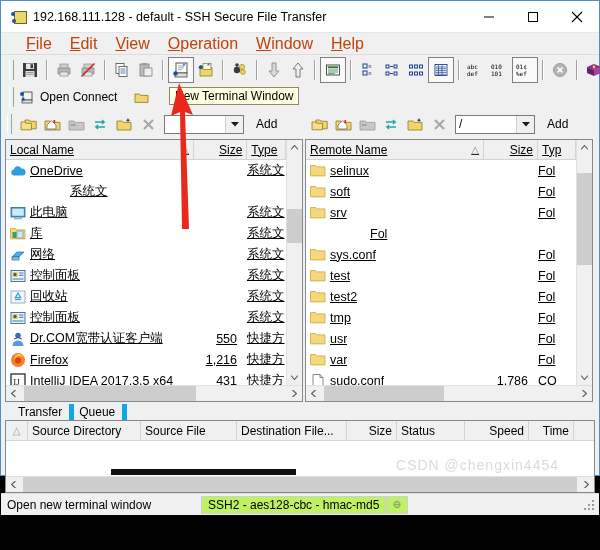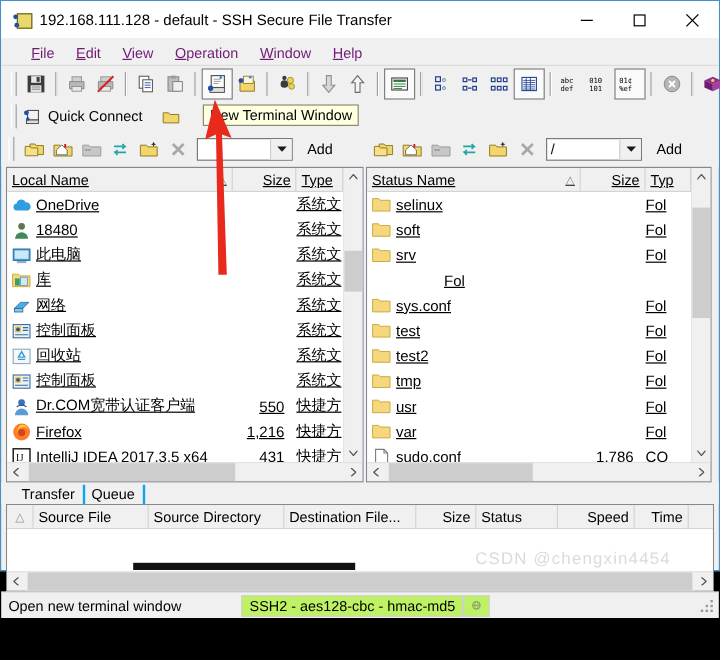--- a/index.html
+++ b/index.html
@@ -12,21 +12,21 @@
   .tb-icon{width:16px;height:16px;margin-left:10px;margin-right:6px;position:relative;flex:0 0 auto;}
   .tb-icon .sq{position:absolute;left:3px;top:2px;width:11px;height:11px;background:#e8d96a;border:1px solid #6b6320;}
   .tb-icon .d1{position:absolute;left:0;top:3px;width:4px;height:4px;background:#1f4ea8;border-radius:50%;}
   .tb-icon .d2{position:absolute;left:1px;top:10px;width:4px;height:4px;background:#1f4ea8;border-radius:50%;}
   .tb-title{font-size:12.5px;color:#000;flex:1 1 auto;white-space:nowrap;overflow:hidden;}
   .wbtn{width:44px;height:31px;display:flex;align-items:center;justify-content:center;font-size:13px;color:#000;}
   .wbtn svg{display:block;}
   
   .menubar{height:22px;background:#f0f0f0;display:flex;align-items:center;padding-left:16px;
            border-bottom:1px solid #dcdcdc;box-sizing:border-box;}
-  .menu-item{font-size:12px;color:#701a75;padding:2px 9px;white-space:nowrap;}
+  .menu-item{font-size:16px;color:#c2410c;padding:2px 9px;white-space:nowrap;}
   .menu-item u{text-decoration:underline;}
   
   .toolbar{height:30px;background:#f0f0f0;display:flex;align-items:center;padding-left:8px;box-sizing:border-box;}
   .grip{width:3px;height:20px;border-left:1px solid #fff;border-right:1px solid #a0a0a0;margin-right:4px;flex:0 0 auto;}
   .tsep{width:1px;height:20px;background:#a0a0a0;border-right:1px solid #fff;margin:0 4px;flex:0 0 auto;}
   .tbtn{width:24px;height:24px;display:flex;align-items:center;justify-content:center;position:relative;flex:0 0 auto;}
   .tbtn.framed{border:1px solid #808080;background:#fafafa;}
   .tbtn svg{display:block;}
   
   .qcbar{height:24px;background:#f0f0f0;display:flex;align-items:center;padding-left:8px;
@@ -65,21 +65,21 @@
   .vsb{width:15px;background:#f0f0f0;border-left:1px solid #e0e0e0;display:flex;flex-direction:column;flex:0 0 auto;}
   .sbtn{height:15px;display:flex;align-items:center;justify-content:center;background:#f0f0f0;flex:0 0 auto;}
   .vtrack{flex:1 1 auto;position:relative;background:#f0f0f0;}
   .vthumb{position:absolute;left:0;right:0;background:#cdcdcd;}
   .hsb{height:15px;background:#f0f0f0;display:flex;align-items:center;border-top:1px solid #e0e0e0;flex:0 0 auto;}
   .hbtn{width:15px;height:15px;display:flex;align-items:center;justify-content:center;flex:0 0 auto;}
   .htrack{flex:1 1 auto;height:15px;position:relative;background:#f0f0f0;}
   .hthumb{position:absolute;top:0;bottom:0;background:#cdcdcd;}
   
   .tabsrow{height:18px;display:flex;align-items:flex-end;padding-left:12px;box-sizing:border-box;background:#f0f0f0;}
-  .tab{font-size:12px;color:#000;padding:1px 7px 1px 5px;border-right:2px solid #0ea5e9;box-sizing:border-box;}
+  .tab{font-size:12px;color:#000;padding:1px 7px 1px 5px;border-right:5px solid #0ea5e9;box-sizing:border-box;}
   .xferbox{background:#fff;border:1px solid #828790;box-sizing:border-box;display:flex;flex-direction:column;}
   
   .statusbar{height:22px;display:flex;align-items:center;background:#f0f0f0;box-sizing:border-box;
              border-top:1px solid #dcdcdc;}
   .spane{font-size:12px;color:#000;padding:0 6px;display:flex;align-items:center;
          height:18px;box-sizing:border-box;white-space:nowrap;}
   .spane.bordered{border:1px solid #cfcfcf;background:#bef264;}
   .grip-corner{width:14px;height:14px;margin-left:auto;margin-right:3px;position:relative;}
   .grip-corner i{position:absolute;background:#9a9a9a;width:2px;height:2px;}
   
@@ -319,21 +319,21 @@
   <div class="qcbar">
     <span class="grip"></span>
     <span style="width:17px;height:17px;display:flex;align-items:center;justify-content:center;">
       <svg width="15" height="15" viewBox="0 0 15 15">
         <rect x="4" y="2" width="9" height="8" fill="#f2f2f2" stroke="#3b3b3b" stroke-width="0.8"></rect>
         <rect x="3" y="10" width="10" height="3" fill="#dcdcdc" stroke="#3b3b3b" stroke-width="0.7"></rect>
         <circle cx="3" cy="4" r="2" fill="#1f4ea8"></circle>
         <circle cx="4.2" cy="9.2" r="1.5" fill="#1f4ea8"></circle>
       </svg>
     </span>
-    <span class="qc-label">Quick Connect</span>
+    <span class="qc-label">Open Connect</span>
     <span style="width:20px;height:17px;display:flex;align-items:center;justify-content:center;margin-left:14px;">
       <svg width="15" height="13" viewBox="0 0 15 13">
         <path d="M1 3 h4.5 l1.1 1.4 h7.4 v7 h-13 z" fill="#f2d56b" stroke="#8a7a20" stroke-width="0.8"></path>
       </svg>
     </span>
     <span class="qc-label" style="visibility:hidden;">Profiles</span>
     <span class="tooltip">New Terminal Window</span>
   </div>
 
   <div class="navrow">
@@ -458,27 +458,20 @@
                 <span class="cname" style="width: 190px;">
                   <span class="ficon"><svg width="16" height="16" viewBox="0 0 16 16">
                       <path d="M3.5 12.5 a3 3 0 0 1 0.4 -5.9 a4 4 0 0 1 7.6 -0.9 a3.2 3.2 0 0 1 1.2 6.8 z" fill="#2f9ee0"></path>
                     </svg></span>
                   <span class="ftxt">OneDrive</span>
                 </span>
                 <span class="csize" style="width: 54px;"></span>
                 <span class="ctype" style="width: 39px;">系统文</span>
               </div>
               <div class="row">
-                <span class="cname" style="width: 190px;">
-                  <span class="ficon"><svg width="16" height="16" viewBox="0 0 16 16">
-                      <circle cx="8" cy="4.6" r="2.8" fill="#5a7a4a"></circle>
-                      <path d="M2.5 15 a5.5 5.5 0 0 1 11 0 z" fill="#3f8a5a"></path>
-                    </svg></span>
-                  <span class="ftxt">18480</span>
-                </span>
                 <span class="csize" style="width: 54px;"></span>
                 <span class="ctype" style="width: 39px;">系统文</span>
               </div>
               <div class="row">
                 <span class="cname" style="width: 190px;">
                   <span class="ficon"><svg width="16" height="16" viewBox="0 0 16 16">
                       <rect x="1" y="2.5" width="14" height="9.5" fill="#3aa0e0" stroke="#2a6a9a" stroke-width="0.8"></rect>
                       <rect x="2.2" y="3.7" width="11.6" height="7" fill="#cfe8f7"></rect>
                       <rect x="4" y="12.5" width="8" height="1.8" fill="#9ab0c0"></rect>
                     </svg></span>
@@ -620,21 +613,21 @@
             </svg>
         </span>
       </div>
     </div>
 
     <div class="pane" style="width:288px;margin-left:2px;">
       <div class="pane-inner">
         <div class="listcol">
           <div class="hdr">
             <span class="hcell" style="width:178px;">
-              <span>Status Name</span>
+              <span>Remote Name</span>
               <span style="margin-left:auto;color:#888;font-size:10px;">△</span>
             </span>
             <span class="hcell r" style="width:54px;">Size</span>
             <span class="hcell" style="width:38px;">Typ</span>
           </div>
           <div class="rows" id="remote-rows">
               <div class="row">
                 <span class="cname" style="width: 178px;">
                   <span class="ficon"><svg width="16" height="16" viewBox="0 0 16 16">
                       <path d="M0.5 2.5 h5 l1.2 1.4 h8.3 v9 h-14.5 z" fill="#f5d77e" stroke="#c9a93a" stroke-width="0.8"></path>
@@ -776,22 +769,22 @@
   </div>
 
   <div class="tabsrow">
     <span class="tab">Transfer</span>
     <span class="tab">Queue</span>
   </div>
 
   <div class="xferbox" style="margin:0 4px;height:73px;">
     <div class="hdr">
       <span class="hcell" style="width:22px;color:#999;font-size:10px;justify-content:center;">△</span>
+      <span class="hcell" style="width:113px;">Source Directory</span>
       <span class="hcell" style="width:96px;">Source File</span>
-      <span class="hcell" style="width:113px;">Source Directory</span>
       <span class="hcell" style="width:110px;">Destination File...</span>
       <span class="hcell r" style="width:50px;">Size</span>
       <span class="hcell" style="width:68px;">Status</span>
       <span class="hcell r" style="width:64px;">Speed</span>
       <span class="hcell r" style="width:45px;">Time</span>
     </div>
     <div class="rows" style="flex:1 1 auto;"></div>
     <div class="hsb">
       <span class="hbtn">
         <svg width="5" height="7" viewBox="0 0 5 7">

